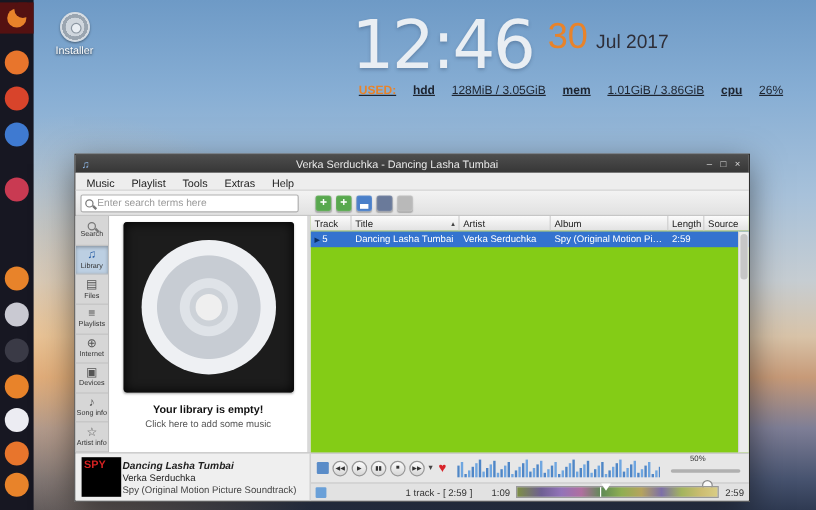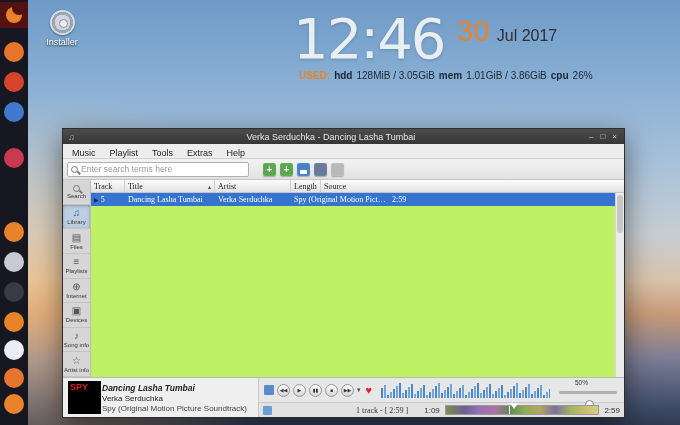--- a/index.html
+++ b/index.html
@@ -30,21 +30,21 @@
   .installer .lbl { margin-top:2px; font-size:9px; color:#fff; text-shadow:0 1px 2px rgba(0,0,0,.85);text-align:center; }
   
   .conky { position:absolute; left:293px; top:12px; z-index:2; color:#1d2430; }
   .clockrow { display:flex; align-items:flex-start; }
   .time { font-family:"DejaVu Sans", sans-serif; font-size:56px; line-height:.95; color:#e9eef3; letter-spacing:-2px; text-shadow:0 1px 3px rgba(40,60,90,.3); }
   .datecol { margin-left:12px; padding-top:4px; }
   .datetop { display:flex; align-items:baseline; gap:7px; }
   .day { font-size:30px; color:#e8832a; line-height:1; }
   .monthyear { font-size:16px; color:#2e2e38; }
   .weekday { font-size:27px; color:#e8832a; line-height:1.1; }
-  .statsrow { margin-top:5px; padding-left:6px; display:flex; gap:4px; align-items:flex-start; font-size:10px; color:#1d2430; }
+  .statsrow { margin-top:5px; padding-left:6px; display:flex; gap:14px; align-items:flex-start; font-size:10px; color:#1d2430;text-decoration:underline; }
   .statsrow b { font-weight:bold; }
   .used { color:#e8832a; font-weight:bold; }
   
   .window { position:absolute; left:62px; top:128px; width:563px; height:290px; z-index:10;
     background:#e9e9e9; border:1px solid #2e2e2e; box-shadow:0 9px 26px rgba(0,0,0,.5);
     display:flex; flex-direction:column; font-size:9px; color:#222; }
   .titlebar { height:15px; flex:0 0 15px; background:linear-gradient(#4d4d4d,#363636); color:#e8e8e8; display:flex; align-items:center; }
   .tb-appicon { padding:0 5px; color:#8fb8e8; font-size:9px; }
   .tb-title { flex:1; text-align:center; font-size:9px; white-space:nowrap; overflow:hidden; }
   .tb-btns { display:flex; gap:7px; padding:0 7px; font-size:8px; color:#d8d8d8; }
@@ -71,21 +71,21 @@
   .tab .ticon { font-size:10px; line-height:1; color:#555; }
   .tab.active { background:#bccfe2; box-shadow:inset 0 1px 3px rgba(0,0,0,.3); }
   .tab.active .ticon { color:#2a5fa5; }
   .librarypane { width:168px; flex:0 0 168px; border-right:3px solid #d8d8d8; background:#fff; display:flex; flex-direction:column; align-items:center; padding-top:5px; overflow:hidden; }
   .jewel { width:142px; height:142px; background:#1c1c1c; border-radius:3px; display:flex; align-items:center; justify-content:center; box-shadow:inset 0 0 10px #000, 0 1px 2px rgba(0,0,0,.3); }
   .jewel .cd { width:112px; height:112px; border-radius:50%; position:relative;
     background:radial-gradient(circle,#ffffff 0 12%,#dfe3e8 13% 30%,#c7ccd3 31% 54%,#eef0f3 55% 74%,#b9bec6 75% 100%); }
   .jewel .cd::after { content:""; position:absolute; left:50%; top:50%; width:22px; height:22px; transform:translate(-50%,-50%); border-radius:50%; background:#efefef; border:5px solid #cdd2d8; }
   .lib-title { margin-top:9px; font-weight:bold; font-size:9px; color:#111; }
   .lib-sub { margin-top:3px; font-size:8px; color:#555; cursor:pointer; }
-  .playlistpane { flex:1; display:flex; flex-direction:column; position:relative; background:#bef264; min-width:0;font-family:Liberation Serif, serif; }
+  .playlistpane { flex:1; display:flex; flex-direction:column; position:relative; background:#84cc16; min-width:0; }
   .plheader { display:flex; height:13px; flex:0 0 13px; background:linear-gradient(#fbfbfb,#e2e2e2); border-bottom:1px solid #c6c6c6; font-size:8px; color:#222; padding-right:9px; }
   .plh { border-right:1px solid #cfcfcf; padding:1px 3px; white-space:nowrap; overflow:hidden; display:flex; align-items:center; cursor:pointer; }
   .plh .sort { margin-left:auto; font-size:6px; color:#444; }
   .c-track{width:34px;flex:0 0 34px} .c-title{width:90px;flex:0 0 90px} .c-artist{width:76px;flex:0 0 76px}
   .c-album{width:98px;flex:0 0 98px} .c-length{width:30px;flex:0 0 30px} .c-source{flex:1;border-right:none}
   .plrow { display:flex; height:13px; align-items:center; font-size:8px; padding-right:9px; cursor:pointer; }
   .plrow.selected { background:#3473cf; color:#fff; }
   .plc { padding:0 3px; white-space:nowrap; overflow:hidden; text-overflow:ellipsis; }
   .plc.c-track { display:flex; align-items:center; gap:2px; overflow:visible; }
   .playind { font-size:6px; color:#0b2f63; }
@@ -108,21 +108,21 @@
   .heart { color:#d8232a; font-size:11px; margin:0 2px; cursor:pointer; }
   .analyzer { flex:1; height:16px; margin:0 4px; display:flex; align-items:flex-end; gap:1px; overflow:hidden; }
   .analyzer i { width:2px; flex:0 0 2px; background:#4f86c6; }
   .analyzer i:nth-child(even) { background:#6fa6e0; }
   .volume { width:62px; flex:0 0 62px; position:relative; height:100%; }
   .vol-label { position:absolute; top:1px; left:18px; font-size:6.5px; color:#333; }
   .vol-track { position:absolute; top:13px; left:2px; right:2px; height:3px; background:#b0b0b0; border-radius:2px; cursor:pointer; }
   .vol-thumb { position:absolute; top:9px; left:45%; width:9px; height:9px; border-radius:50%; background:#fafafa; border:1px solid #888; }
   .statusbar { height:15px; flex:0 0 15px; display:flex; align-items:center; font-size:8px; color:#333; background:#e2e2e2; border-top:1px solid #cacaca; padding:0 4px; }
   .sb-icon { width:9px; height:9px; background:#6aa0d8; border-radius:1px; margin-right:4px; }
-  .sb-summary { margin-left:80px; white-space:nowrap;font-family:Liberation Serif, serif; }
+  .sb-summary { margin-left:62px; white-space:nowrap; }
   .sb-pos { margin-left:16px; }
   .moodbar { flex:1; height:10px; margin:0 5px; position:relative; border:1px solid #999;
     background:linear-gradient(90deg,#7d8f45 0%,#6f5f93 12%,#9373b8 22%,#b06fa0 32%,#5f8a55 42%,#8fae52 52%,#b5a45e 62%,#7d6fa8 72%,#a3b45e 82%,#cdbd72 92%,#d9cd85 100%); cursor:pointer; }
   .mood-marker { position:absolute; left:42%; top:-3px; width:0; height:0; border-left:4px solid transparent; border-right:4px solid transparent; border-top:6px solid #fff; }
   .mood-line { position:absolute; left:calc(42% - 1px); top:0; bottom:0; width:1px; background:#fff; }
 </style>
 </head>
 <body>
 
 <div class="stage">
@@ -233,32 +233,42 @@
         <div class="tab">
           <span class="ticon">♪</span>
           <span>Song info</span>
         </div>
         <div class="tab">
           <span class="ticon">☆</span>
           <span>Artist info</span>
         </div>
       </div>
 
+      <div class="librarypane">
+        <div class="jewel">
+            <div class="cd"></div>
+          </div>
+        <div class="lib-title">Your library is empty!</div>
+        <div class="lib-sub">Click here to add some music</div>
+      </div>
 
       <div class="playlistpane">
         <div class="plheader">
           <div class="plh c-track">
               <span>Track</span>
             </div>
           <div class="plh c-title">
               <span>Title</span>
               <span class="sort">▴</span>
             </div>
           <div class="plh c-artist">
               <span>Artist</span>
+            </div>
+          <div class="plh c-album">
+              <span>Album</span>
             </div>
           <div class="plh c-length">
               <span>Length</span>
             </div>
           <div class="plh c-source">
               <span>Source</span>
             </div>
         </div>
         <div class="plrow selected">
           <div class="plc c-track">

